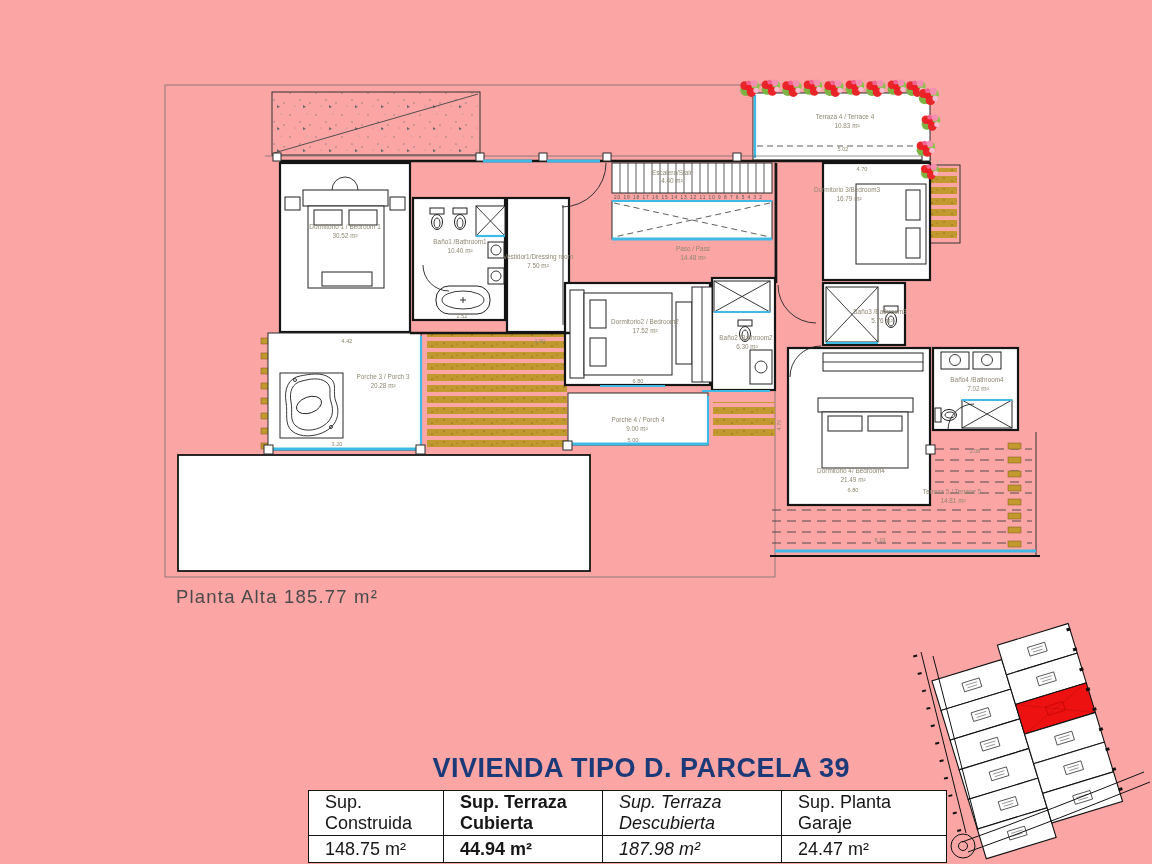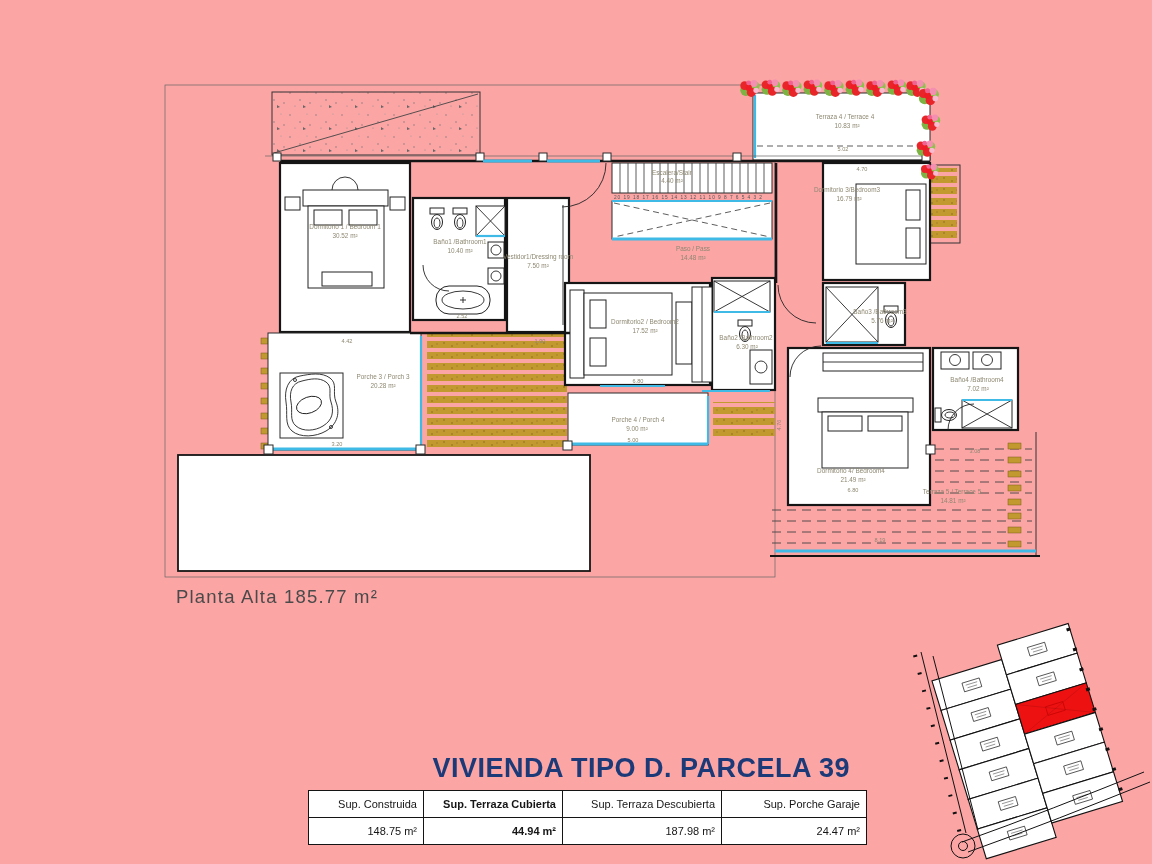--- a/index.html
+++ b/index.html
@@ -29,23 +29,23 @@
   .road{fill:none;stroke:#111;stroke-width:1;}
   
   .planta{position:absolute;left:176px;top:586px;font-size:18.5px;color:#4a4a4a;
           letter-spacing:1.2px;}
   .title{position:absolute;left:250px;top:753px;width:600px;text-align:right;
          font-size:27px;font-weight:bold;color:#1c3a77;letter-spacing:0.5px;}
   .sumwrap{position:absolute;left:308px;top:790px;}
   .sumwrap::after{content:"";position:absolute;left:5px;top:5px;right:-5px;bottom:-5px;
                   border:1.5px solid #000;z-index:-1;}
   table.sum{border-collapse:collapse;background:#fff;position:relative;z-index:1;}
-  table.sum td{border:1.7px solid #141414;text-align:right;font-size:11px;
-               color:#161616;height:24px;padding:1px 6px;}
-  td.c1{width:102px;} td.c2{width:126px;font-weight:bold;} td.c3{width:146px;} td.c4{width:132px;}
+  table.sum td{border:1.7px solid #141414;text-align:left;font-size:18px;
+               color:#161616;height:24px;padding:1px 16px;}
+  td.c1{width:102px;} td.c2{width:126px;font-weight:bold;} td.c3{width:146px;font-style:italic;} td.c4{width:132px;}
 </style>
 </head>
 <body>
 
 <div class="page">
 
 <svg width="1152" height="864" viewBox="0 0 1152 864">
   <defs>
     <pattern id="stip" width="26" height="22" patternUnits="userSpaceOnUse">
       <circle cx="4" cy="5" r="0.7" fill="#777"></circle>
@@ -466,21 +466,21 @@
 
 <div class="title">VIVIENDA TIPO D. PARCELA 39</div>
 
 <div class="sumwrap">
   <table class="sum">
     <tbody>
           <tr>
       <td class="c1">Sup. Construida</td>
       <td class="c2">Sup. Terraza Cubierta</td>
       <td class="c3">Sup. Terraza Descubierta</td>
-      <td class="c4">Sup. Porche Garaje</td>
+      <td class="c4">Sup. Planta Garaje</td>
     </tr>
     <tr>
       <td class="c1">148.75 m²</td>
       <td class="c2">44.94 m²</td>
       <td class="c3">187.98 m²</td>
       <td class="c4">24.47 m²</td>
     </tr>
   </tbody>
       </table>
 </div>

